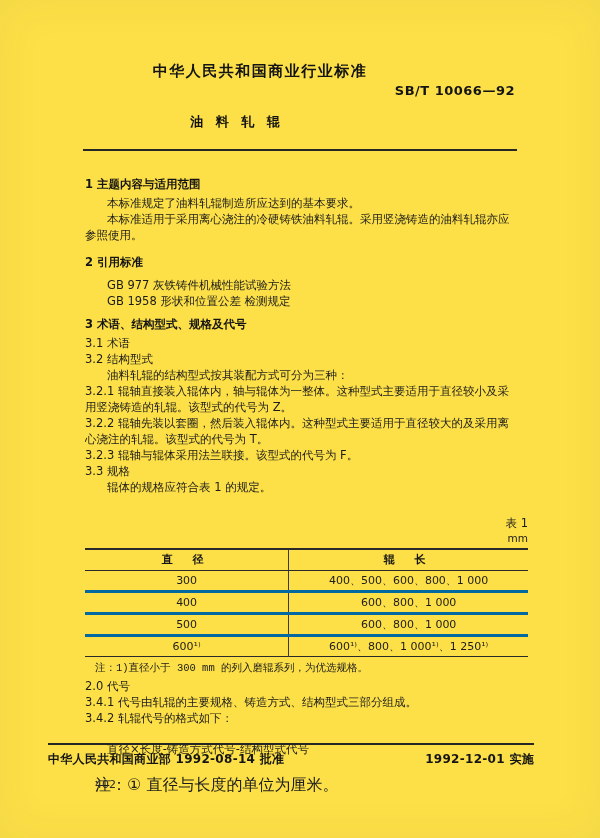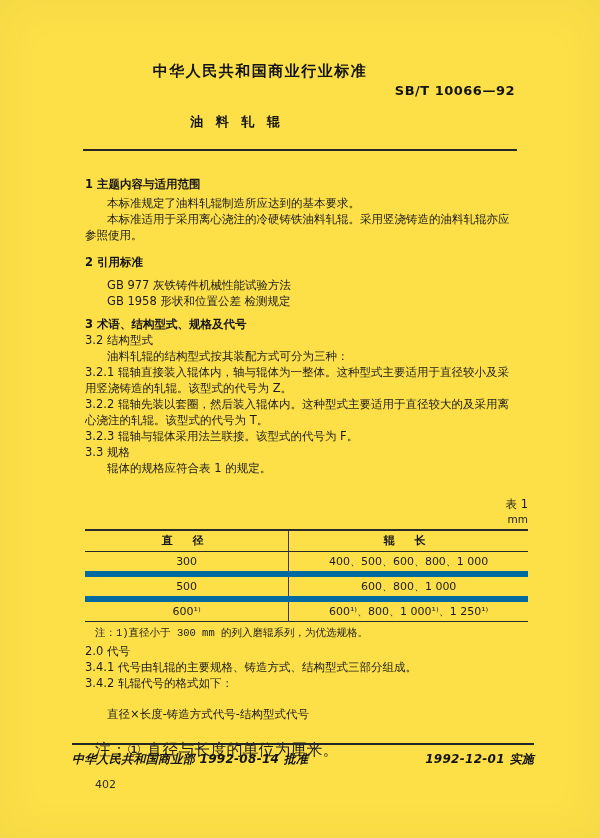--- a/index.html
+++ b/index.html
@@ -55,33 +55,32 @@
   .tbl-unit{font-size:10.5px;}
   table.t1{
     border-collapse:collapse;width:443px;margin-right:-13px;
     border-top:2px solid #2a2a2a;border-bottom:1.5px solid #2a2a2a;
     font-size:11px;
   }
   table.t1 th{
     font-weight:bold;letter-spacing:8px;height:18px;
     border-bottom:1.5px solid #2a2a2a;color:#141414;
   }
-  table.t1 td{height:17px;text-align:center;border-bottom:6px solid #0369a1;}
+  table.t1 td{height:17px;text-align:center;border-bottom:3px solid #0369a1;}
   table.t1 tr td:first-child,table.t1 tr th:first-child{border-right:1px solid #3a3a3a;width:46%;}
   table.t1 tr:last-child td{border-bottom:0;}
   .tbl-note{font-size:10.5px;line-height:14px;margin-top:4px;text-indent:10px;font-family:Liberation Mono, monospace;}
   .fmt-line{margin-top:15px;}
   .note{font-size:16px;line-height:15.5px;margin-top:20px;}
   
   .footer{
-    position:absolute;left:72px;right:66px;top:743px;
+    position:absolute;left:48px;right:66px;top:743px;
     border-top:2px solid #262626;
     display:flex;justify-content:space-between;
     padding-top:6px;
-    font-style:italic;
   }
   .foot-left,.foot-right{font-size:12px;font-weight:bold;color:#141414;letter-spacing:.3px;}
   .page-num{
     position:absolute;left:95px;top:778px;
     font-size:11px;color:#2a2a2a;
   }
 </style>
 </head>
 <body>
 
@@ -95,20 +94,21 @@
   <div class="bd">
     <p class="h h1">1 主题内容与适用范围</p>
     <p class="ind mt-sm">本标准规定了油料轧辊制造所应达到的基本要求。</p>
     <p class="ind">本标准适用于采用离心浇注的冷硬铸铁油料轧辊。采用竖浇铸造的油料轧辊亦应参照使用。</p>
 
     <p class="h mt-lg">2 引用标准</p>
     <p class="ind mt-md">GB 977 灰铁铸件机械性能试验方法</p>
     <p class="ind">GB 1958 形状和位置公差 检测规定</p>
 
     <p class="h mt-md">3 术语、结构型式、规格及代号</p>
+    <p class="mt-sm">3.1 术语</p>
     <p>3.2 结构型式</p>
     <p class="ind">油料轧辊的结构型式按其装配方式可分为三种：</p>
     <p>3.2.1 辊轴直接装入辊体内，轴与辊体为一整体。这种型式主要适用于直径较小及采用竖浇铸造的轧辊。该型式的代号为 Z。</p>
     <p>3.2.2 辊轴先装以套圈，然后装入辊体内。这种型式主要适用于直径较大的及采用离心浇注的轧辊。该型式的代号为 T。</p>
     <p>3.2.3 辊轴与辊体采用法兰联接。该型式的代号为 F。</p>
     <p>3.3 规格</p>
     <p class="ind">辊体的规格应符合表 1 的规定。</p>
 
     <div class="tbl-caption-row">
       <span class="tbl-unit" style="visibility:hidden">mm</span>
@@ -120,20 +120,24 @@
       <thead>
         <tr>
           <th>直 径</th>
           <th>辊 长</th>
         </tr>
       </thead>
       <tbody>
         <tr>
           <td>300</td>
           <td>400、500、600、800、1 000</td>
+        </tr>
+        <tr>
+          <td>400</td>
+          <td>600、800、1 000</td>
         </tr>
         <tr>
           <td>500</td>
           <td>600、800、1 000</td>
         </tr>
         <tr>
           <td>600¹⁾</td>
           <td>600¹⁾、800、1 000¹⁾、1 250¹⁾</td>
         </tr>
       </tbody>

